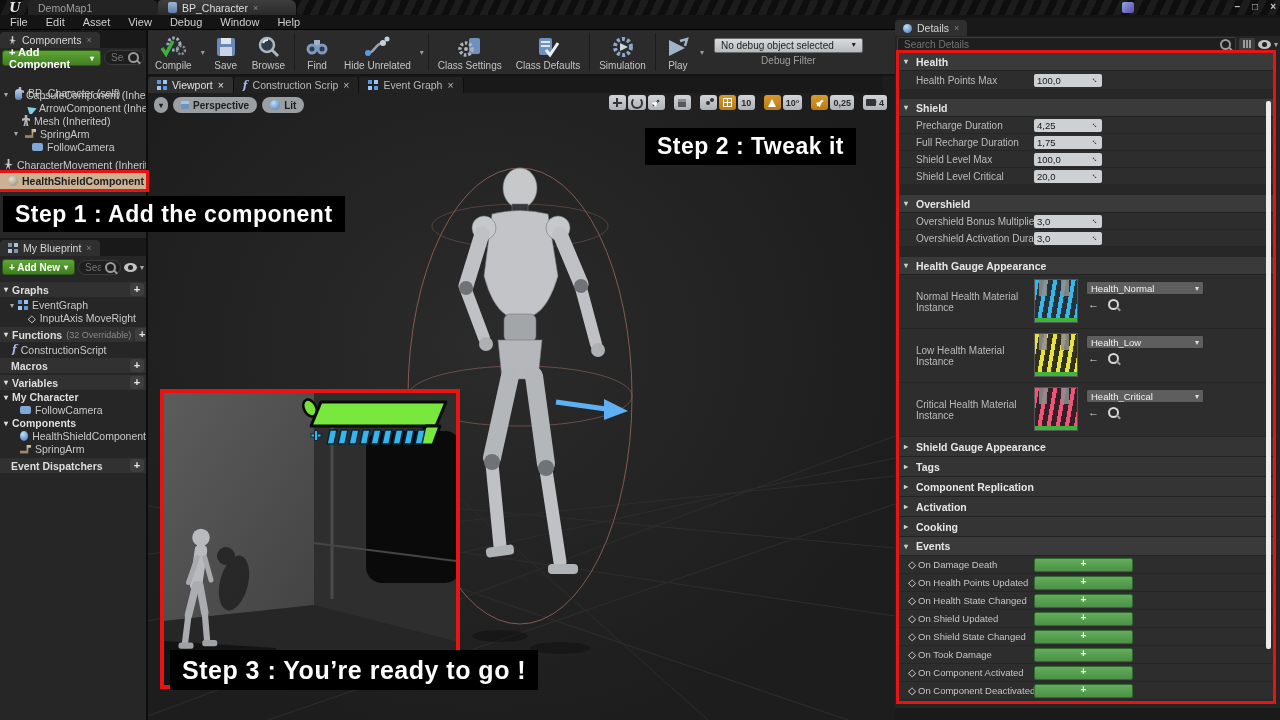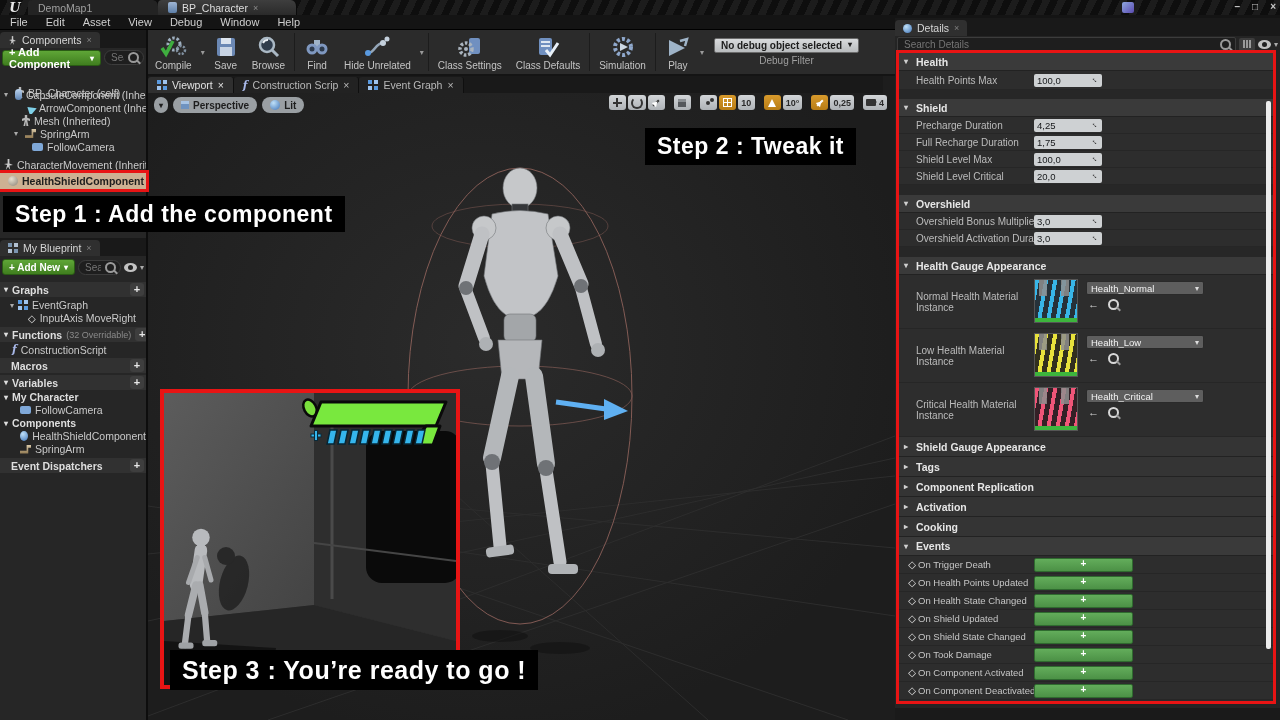--- a/index.html
+++ b/index.html
@@ -83,21 +83,21 @@
   .bphead .plusbtn{margin-left:auto;margin-right:2px;}
   
   .toolbar{position:absolute;left:148px;top:30px;width:747px;height:46px;background:#2b2b2b;
     border-bottom:2px solid #141414;box-sizing:border-box;display:flex;align-items:stretch;}
   .titem{display:flex;flex-direction:column;align-items:center;justify-content:flex-end;
     padding:2px 7px 3px;gap:1px;color:#c4c4c4;font-size:10px;}
   .titem svg{display:block;}
   .tdiv{width:1px;background:#1c1c1c;margin:3px 2px;}
   .tcaret{color:#9a9a9a;font-size:8px;align-self:center;padding:0 2px;}
   .debugdrop{background:linear-gradient(#d8dadc,#b9bcbe);border:1px solid #6a6a6a;border-radius:2px;
-    color:#1c1c1c;font-size:10px;padding:1px 6px;display:flex;gap:6px;align-items:flex-start;font-weight:bold;}
+    color:#1c1c1c;font-size:10px;padding:1px 6px;display:flex;gap:18px;align-items:flex-start;}
   .debugwrap{display:flex;flex-direction:column;align-items:center;justify-content:center;gap:2px;padding:0 8px;}
   .debuglabel{color:#9f9f9f;font-size:10px;}
   
   .viewport{position:absolute;left:148px;top:76px;width:747px;height:644px;overflow:hidden;
     background:radial-gradient(ellipse at 45% 42%,#2b2b2b,#1d1d1d 75%);}
   .vtabs{position:absolute;left:0;top:0;right:12px;height:17px;background:#191919;display:flex;z-index:5;}
   .vtab{display:flex;align-items:center;gap:5px;padding:0 9px;margin-top:1px;color:#b9b9b9;
     font-size:10.5px;background:#222;border-right:1px solid #0f0f0f;border-radius:3px 3px 0 0;}
   .vtab.active{background:#2f2f2f;color:#e2e2e2;}
   .vbtnrow{position:absolute;left:6px;top:21px;display:flex;gap:5px;z-index:5;}
@@ -809,21 +809,21 @@
         <span class="arr">▸</span>
         <span>Cooking</span>
       </div>
 
       <div class="sechead" style="height:18px;">
         <span class="arr">▾</span>
         <span>Events</span>
       </div>
       <div class="erow">
         <span class="dia">◇</span>
-        <span class="elabel">On Trigger Death</span>
+        <span class="elabel">On Damage Death</span>
         <div class="ebtn">+</div>
       </div>
       <div class="erow">
         <span class="dia">◇</span>
         <span class="elabel">On Health Points Updated</span>
         <div class="ebtn">+</div>
       </div>
       <div class="erow">
         <span class="dia">◇</span>
         <span class="elabel">On Health State Changed</span>

